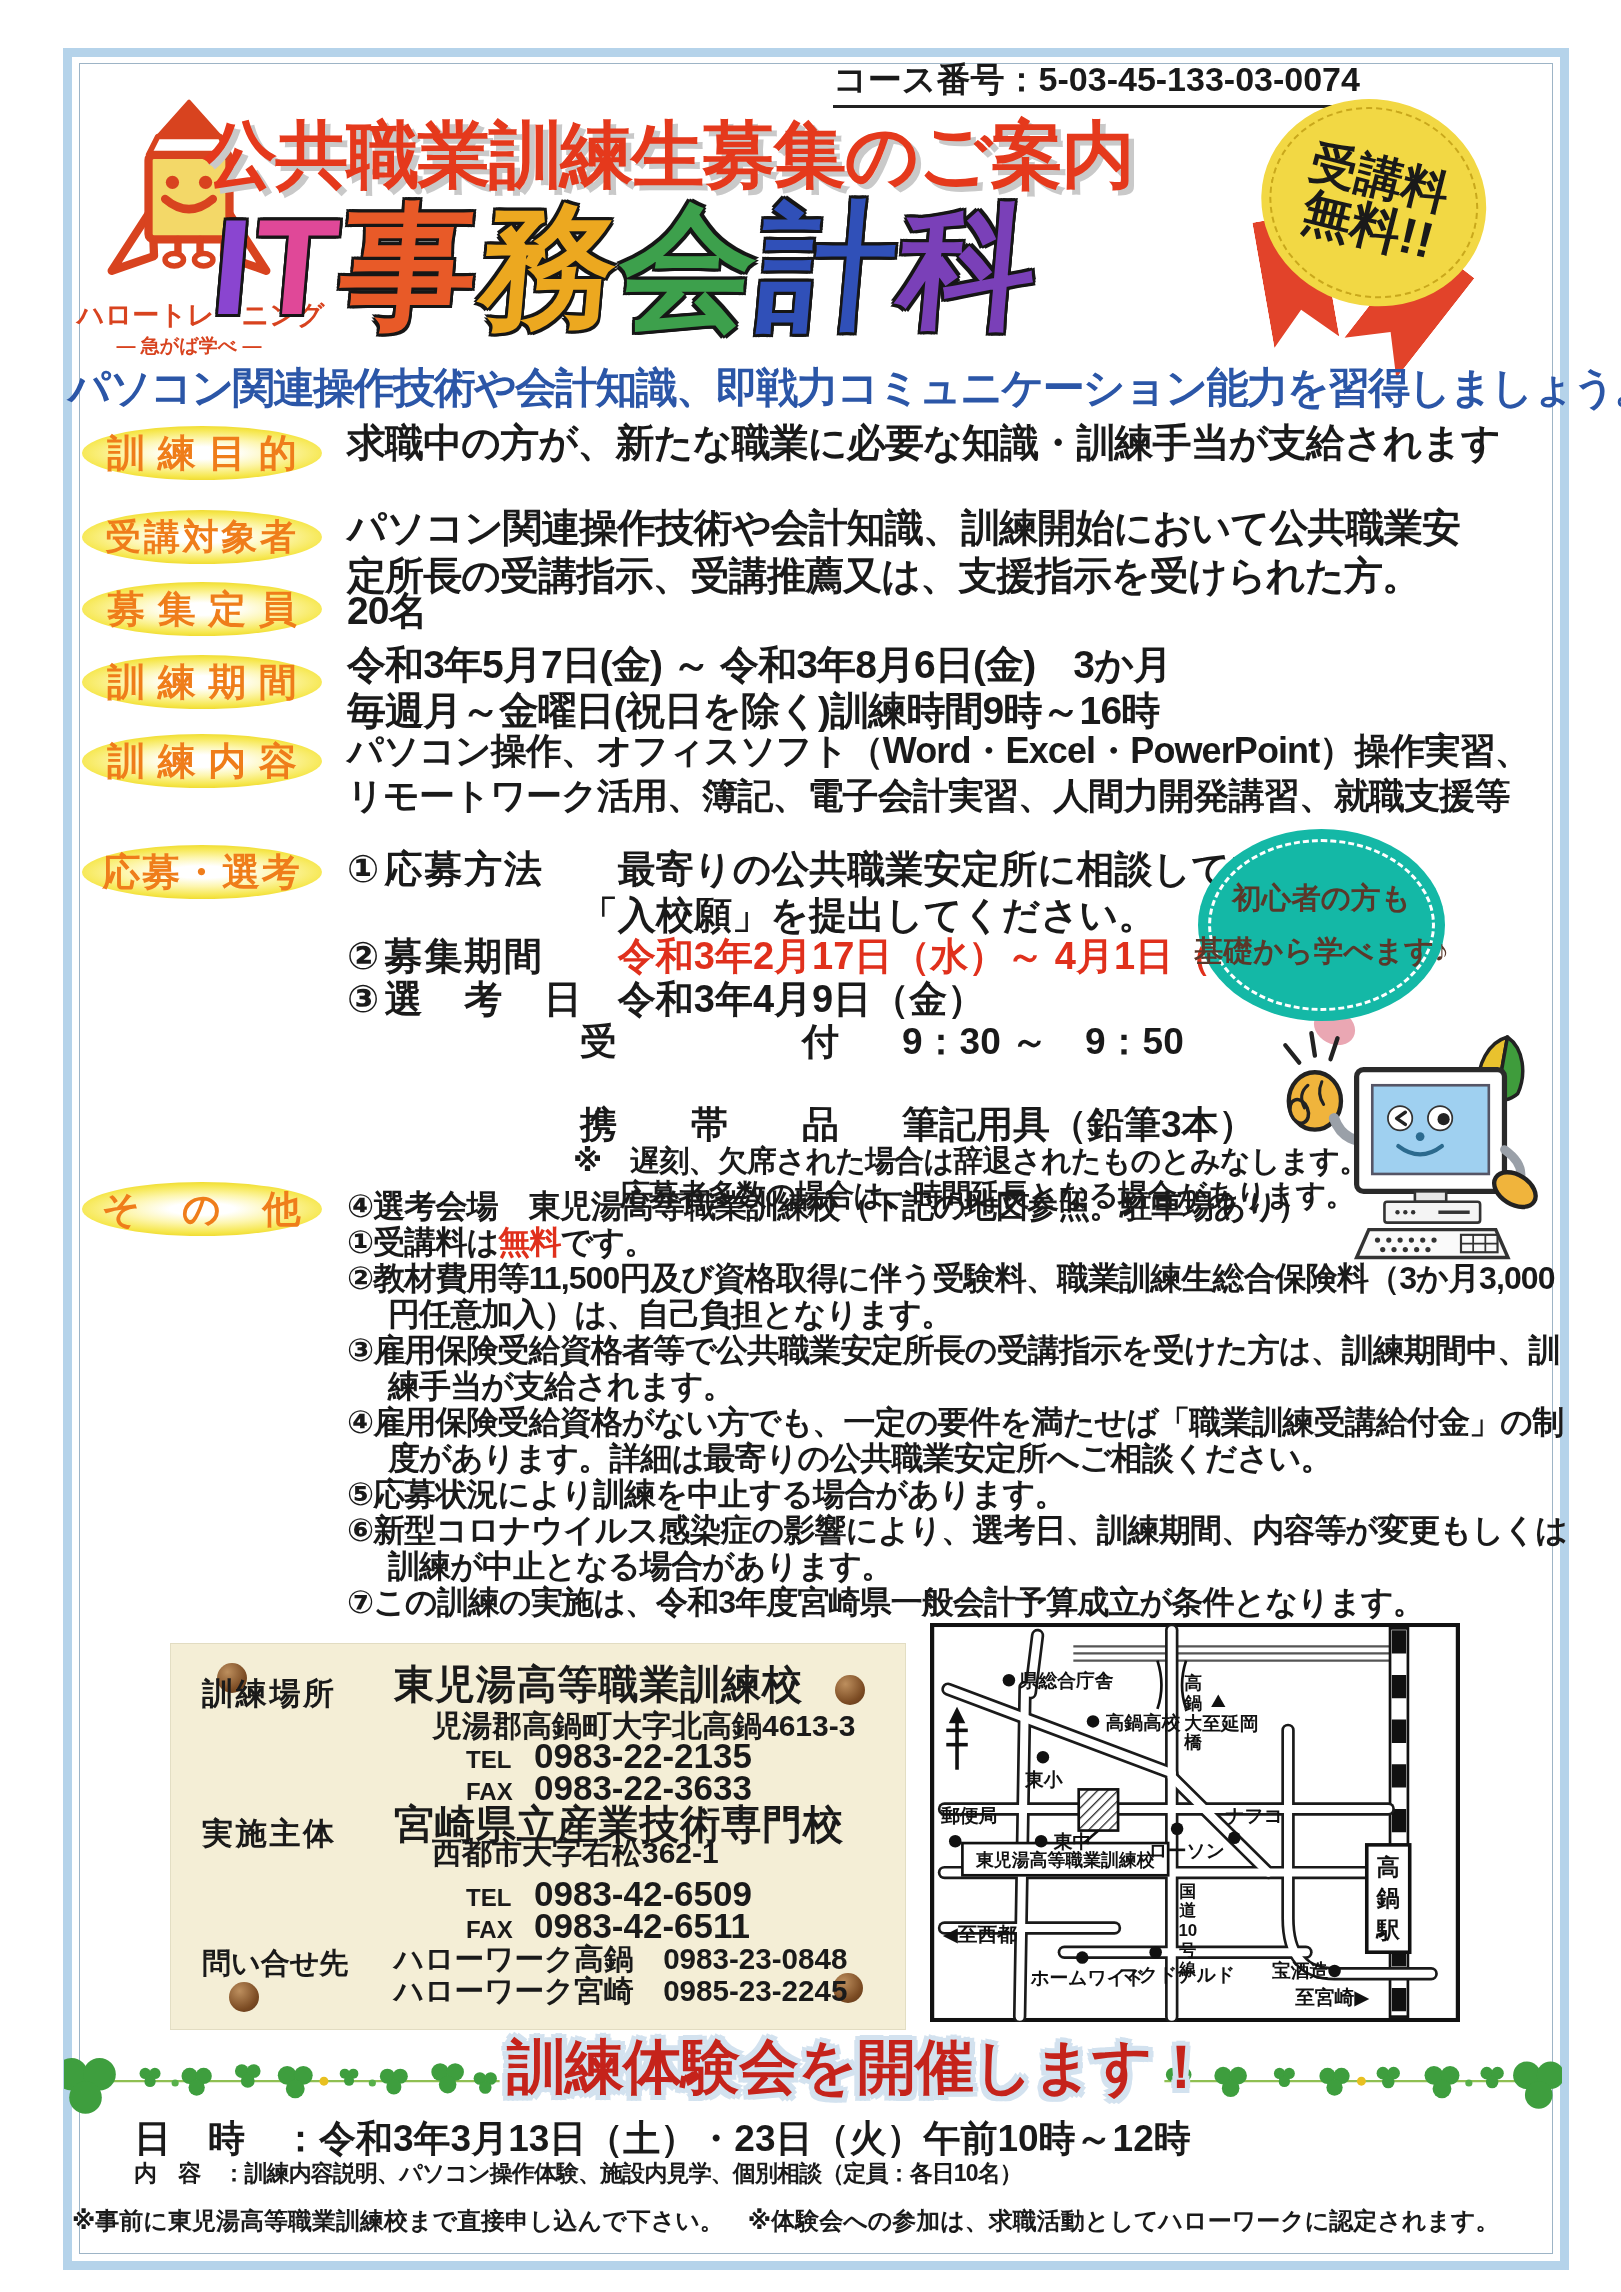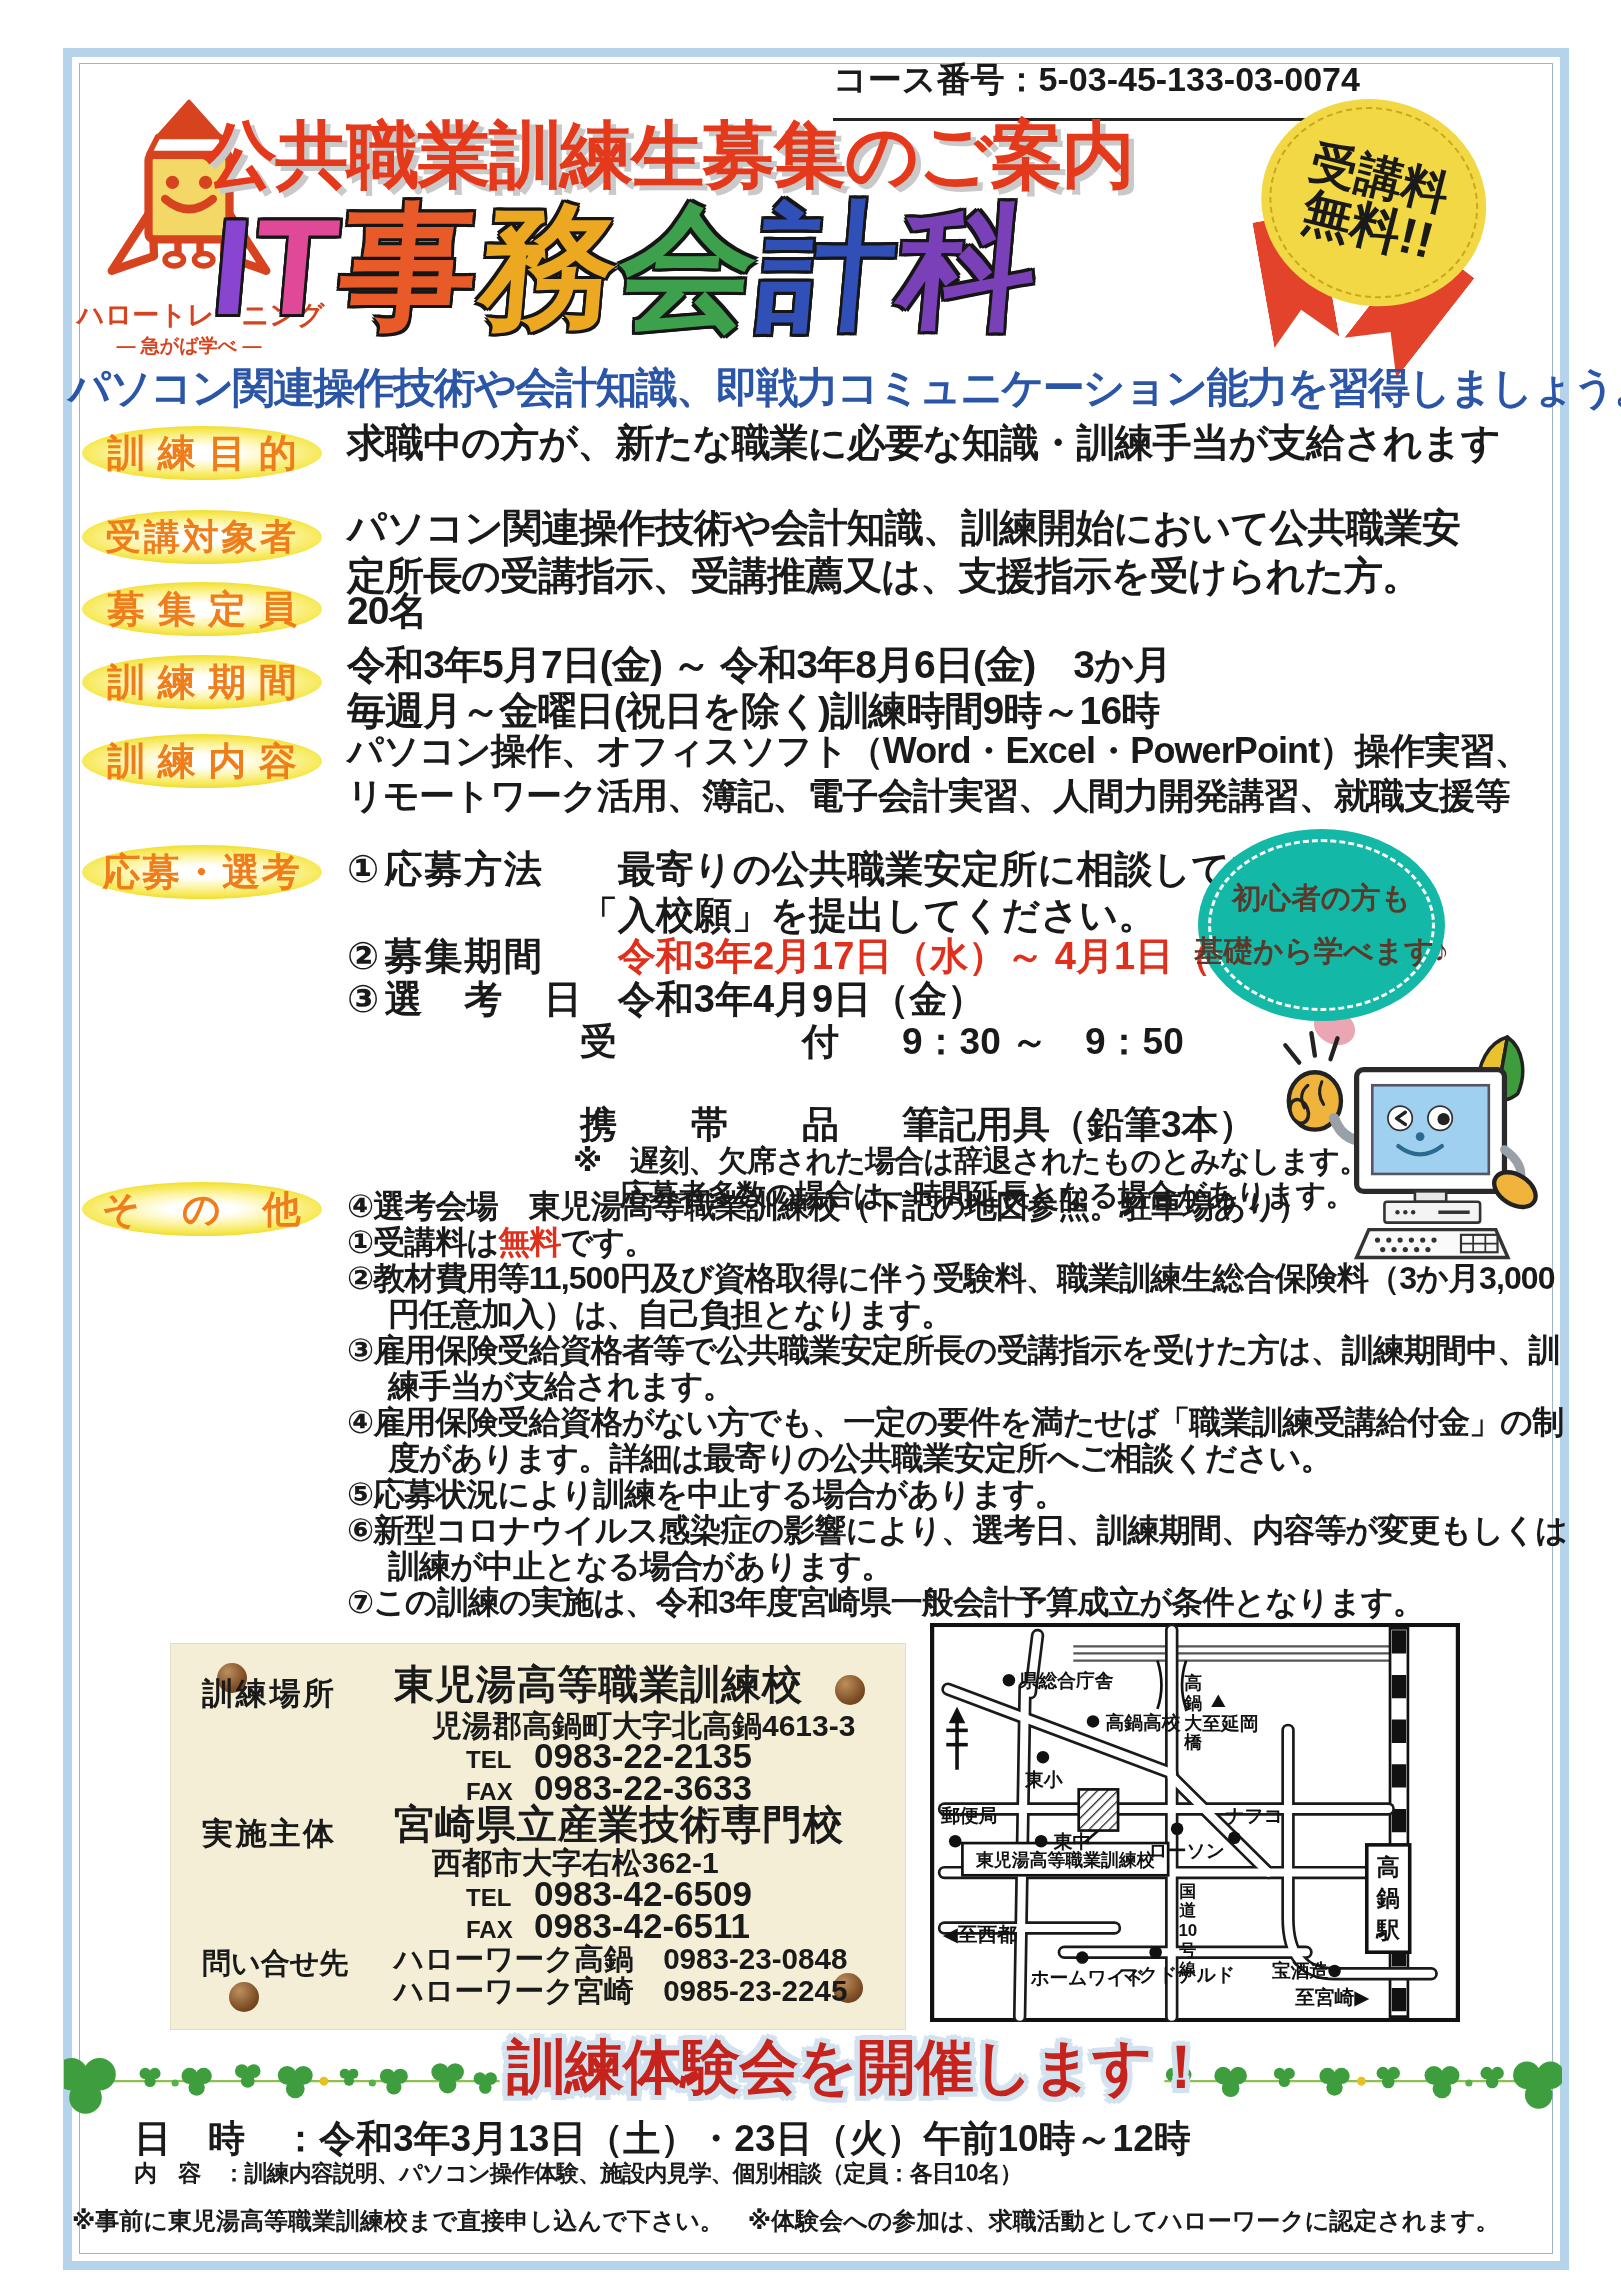--- a/index.html
+++ b/index.html
@@ -3,21 +3,21 @@
 <meta charset="utf-8">
 <style>
   html,body{margin:0;padding:0;background:#e8e8e8;}
   .page{position:relative;width:1621px;height:2293px;background:#ffffff;overflow:hidden;
         font-family:"Liberation Sans","DejaVu Sans",sans-serif;font-weight:bold;color:#1a1a1a;}
   .abs{position:absolute;}
   
   .frame-band{position:absolute;left:63px;top:48px;right:52px;bottom:23px;border:9px solid #b5d3ea;}
   .frame-line{position:absolute;left:79px;top:63px;right:68px;bottom:39px;border:1.8px solid #9db4c6;}
   
-  .course-num{left:833px;top:57px;font-size:34px;letter-spacing:0px;border-bottom:3.6px solid #222;padding-bottom:15px;white-space:nowrap;}
+  .course-num{left:833px;top:57px;font-size:34px;letter-spacing:0px;border-bottom:3.6px solid #222;padding-bottom:2px;white-space:nowrap;}
   .brand-name{left:77px;top:297px;width:224px;text-align:center;color:#d8431f;font-size:27px;font-weight:900;white-space:nowrap;}
   .brand-slogan{left:77px;top:333px;width:224px;text-align:center;color:#d8431f;font-size:19px;white-space:nowrap;}
   .main-title{left:204px;top:107px;font-size:73px;font-weight:900;color:#e5391c;letter-spacing:-1.8px;white-space:nowrap;
               text-shadow:5.4px 5.4px 0 #c9c9c9;}
   .rainbow{left:213px;top:193px;font-size:136px;font-weight:900;white-space:nowrap;transform:skewX(-5deg);letter-spacing:3.6px;line-height:1.1;}
   .rainbow span{text-shadow:-2.7px -2.7px 0 #161616,2.7px -2.7px 0 #161616,-2.7px 2.7px 0 #161616,2.7px 2.7px 0 #161616,0 -2.7px 0 #161616,0 2.7px 0 #161616,-2.7px 0 0 #161616,2.7px 0 0 #161616;}
   .rc0{color:#8a45d0;}.rc1{color:#e04898;}.rc2{color:#e85a28;}.rc3{color:#eca820;}
   .rc4{color:#3da04c;}.rc5{color:#3050b8;}.rc6{color:#7a40b8;}
   .subtitle{left:68px;top:360px;font-size:42px;font-weight:900;color:#2b56a7;letter-spacing:-1.8px;white-space:nowrap;}
   
@@ -224,21 +224,21 @@
     <div class="pin" style="left:665px;top:32px;"></div>
     <div class="pin" style="left:59px;top:339px;"></div>
     <div class="pin" style="left:663px;top:330px;"></div>
     <div class="lab" style="left:32px;top:30px;">訓練場所</div>
     <div class="nm" style="left:224px;top:14.3px;">東児湯高等職業訓練校</div>
     <div class="ad" style="left:262px;top:63px;">児湯郡高鍋町大字北高鍋4613-3</div>
     <div class="tf" style="left:296px;top:93px;"><span class="tfl">TEL</span><span>0983-22-2135</span></div>
     <div class="tf" style="left:296px;top:125px;"><span class="tfl">FAX</span><span>0983-22-3633</span></div>
     <div class="lab" style="left:32px;top:170px;">実施主体</div>
     <div class="nm" style="left:224px;top:154px;">宮崎県立産業技術専門校</div>
-    <div class="ad" style="left:262px;top:200px;">西都市大字右松362-1</div>
+    <div class="ad" style="left:262px;top:190px;">西都市大字右松362-1</div>
     <div class="tf" style="left:296px;top:231px;"><span class="tfl">TEL</span><span>0983-42-6509</span></div>
     <div class="tf" style="left:296px;top:263px;"><span class="tfl">FAX</span><span>0983-42-6511</span></div>
     <div class="lab" style="left:32px;top:301px;font-size:29px;letter-spacing:0;">問い合せ先</div>
     <div class="ct" style="left:224px;top:296px;"><span>ハローワーク高鍋</span>　<span>0983-23-0848</span></div>
     <div class="ct" style="left:224px;top:328px;"><span>ハローワーク宮崎</span>　<span>0985-23-2245</span></div>
   </div>
 
   <div class="abs mapbox">
     <svg width="530" height="399" viewBox="0 0 592 446" style="font-family:inherit;font-weight:bold;">
       <defs>

